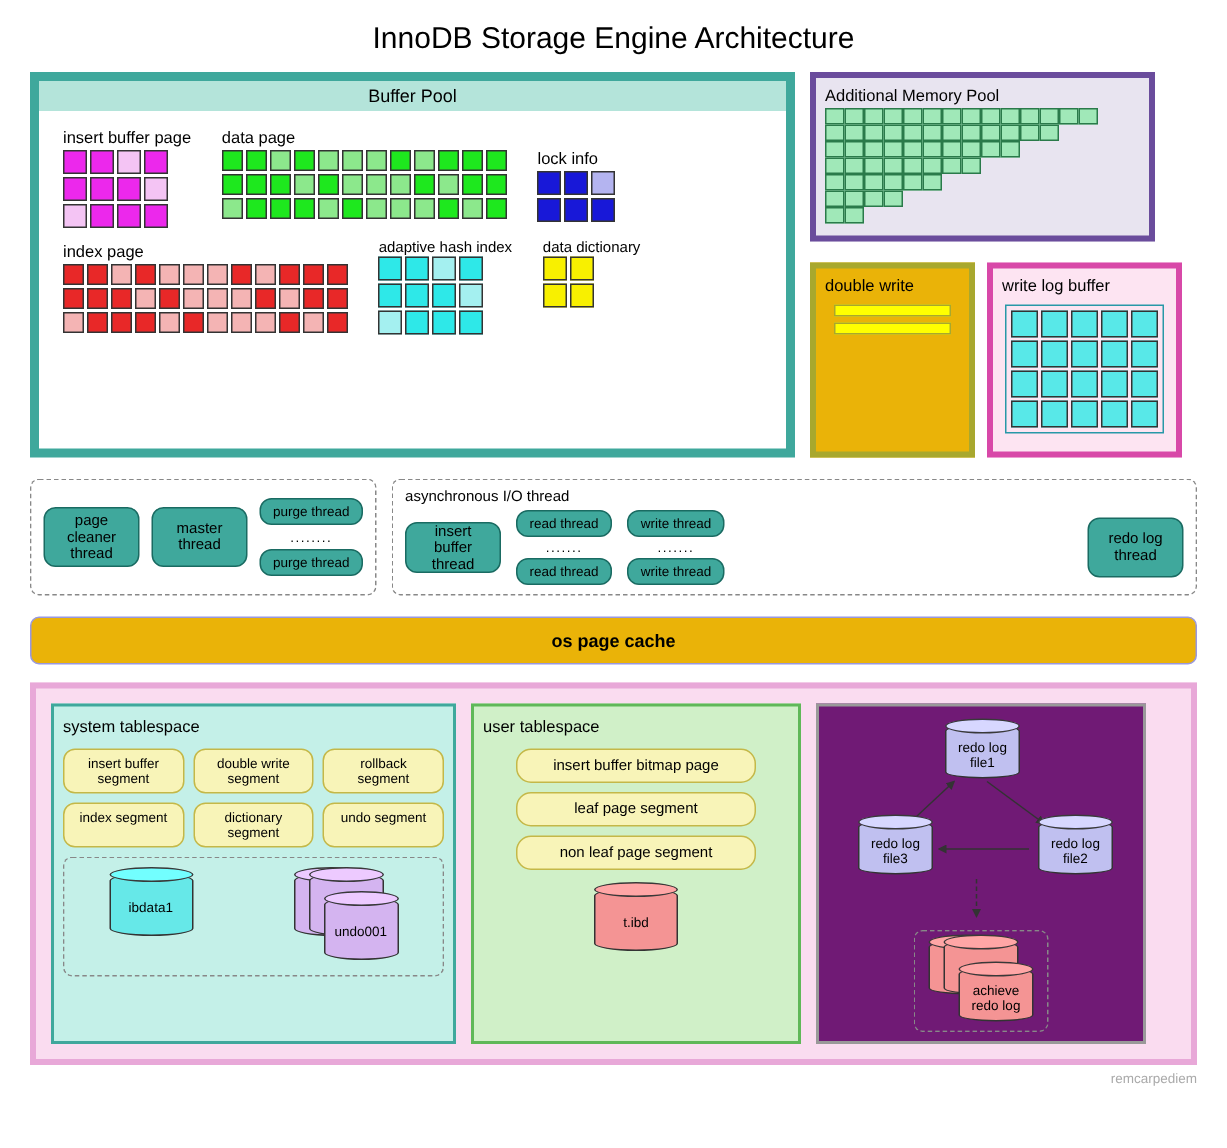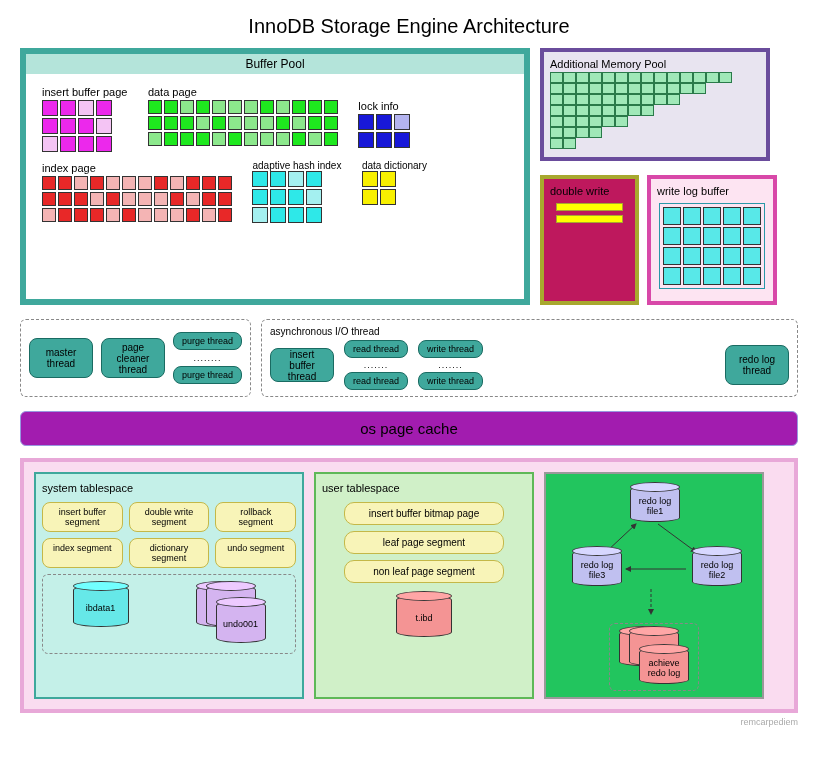--- a/index.html
+++ b/index.html
@@ -10,33 +10,33 @@
   .label-sm { text-align: center; font-size: 10px; }
   
   .buffer-pool { border: 6px solid #3fa89c; background: #fff; width: 510px; padding: 0 8px 10px; }
   .bp-title { background: #b4e4da; text-align:center; font-size: 12px; padding: 3px 0; margin: 0 -8px 6px; }
   .grid { display: grid; gap: 2px; }
   .cell { width: 14px; height: 14px; border: 1px solid #333; }
   .cell-b { width: 16px; height: 16px; border: 1px solid #333; }
   .section { display: inline-block; vertical-align: top; margin: 4px 8px; }
   
   .amp { border: 4px solid #6a4c9c; background: #e8e4f0; width: 230px; padding: 4px 6px 8px; }
-  .dw { border: 4px solid #a8a82e; background: #be185d; width: 99px; padding: 4px 6px 8px; }
+  .dw { border: 4px solid #a8a82e; background: #eab308; width: 110px; padding: 4px 6px 8px; }
   .rlb { border: 4px solid #d848a8; background: #fde4f2; width: 130px; padding: 4px 6px 8px; }
   
   .dashed-box { border: 1.5px dashed #888; border-radius: 6px; padding: 6px 8px; }
   .pill { background: #3fa89c; color: #000; border: 1px solid #1a6b62; border-radius: 8px; padding: 6px 8px; font-size: 10px; text-align: center; }
   .pill-sm { background: #3fa89c; border: 1px solid #1a6b62; border-radius: 8px; padding: 3px 8px; font-size: 9px; text-align: center; min-width: 64px; }
   
-  .os-cache { background: #a21caf; border: 1px solid #9898e0; border-radius: 6px; text-align: center; font-size: 15px; padding: 8px; }
+  .os-cache { background: #eab308; border: 1px solid #9898e0; border-radius: 6px; text-align: center; font-size: 12px; padding: 8px; font-weight: bold; }
   
   .bottom { border: 4px solid #e8a8d8; background: #fadcf0; padding: 10px; display: flex; gap: 10px; }
   .sys-ts { border: 2px solid #3fa89c; background: #c4f0e8; padding: 6px; width: 270px; }
   .usr-ts { border: 2px solid #5fb858; background: #d0f0c8; padding: 6px; width: 220px; }
-  .redo-area { border: 2px solid #999; background: #22c55e; padding: 6px; width: 220px; position: relative; }
+  .redo-area { border: 2px solid #999; background: #701a75; padding: 6px; width: 220px; position: relative; }
   .seg-pill { background: #f8f4b8; border: 1px solid #c4b848; border-radius: 8px; padding: 4px 6px; font-size: 9px; text-align: center; }
   .yel-pill { background: #f8f4b8; border: 1px solid #c4b848; border-radius: 10px; padding: 5px 10px; font-size: 10px; text-align: center; margin: 6px auto; width: 160px; }
   
   .cyl { position: relative; display: inline-block; }
   .cyl-body { border: 1px solid #333; border-radius: 50%/12%; display: flex; align-items: center; justify-content: center; font-size: 9px; text-align:center; }
   .cyl-top { position: absolute; top: -4px; left: 0; right: 0; height: 10px; border: 1px solid #333; border-radius: 50%; }
   .dots { text-align: center; font-size: 9px; letter-spacing: 1px; }
   .bar { background: #ffff00; border: 1px solid #a8a82e; height: 8px; margin: 4px 6px; }
 </style>
 </head>
@@ -297,22 +297,22 @@
             <div class="cell-b" style="width: 18px; height: 18px; background: rgb(88, 232, 232);"></div>
             <div class="cell-b" style="width: 18px; height: 18px; background: rgb(88, 232, 232);"></div>
           </div>
       </div>
     </div>
   </div>
 </div>
 
 <div class="row" style="margin-top:14px; align-items:stretch">
   <div class="dashed-box" style="display:flex;gap:8px;align-items:center">
+    <div class="pill" style="width:64px;height:40px;display:flex;align-items:center;justify-content:center">page cleaner thread</div>
     <div class="pill" style="width:64px;height:40px;display:flex;align-items:center;justify-content:center">master thread</div>
-    <div class="pill" style="width:64px;height:40px;display:flex;align-items:center;justify-content:center">page cleaner thread</div>
     <div style="display:flex;flex-direction:column;gap:3px">
       <div class="pill-sm">purge thread</div>
       <div class="dots">........</div>
       <div class="pill-sm">purge thread</div>
     </div>
   </div>
   <div class="dashed-box" style="flex:1">
     <div class="label-sm" style="text-align:left;margin-bottom:3px">asynchronous I/O thread</div>
     <div style="display:flex;gap:10px;align-items:center">
       <div class="pill" style="width:64px;height:34px;display:flex;align-items:center;justify-content:center">insert buffer thread</div>

